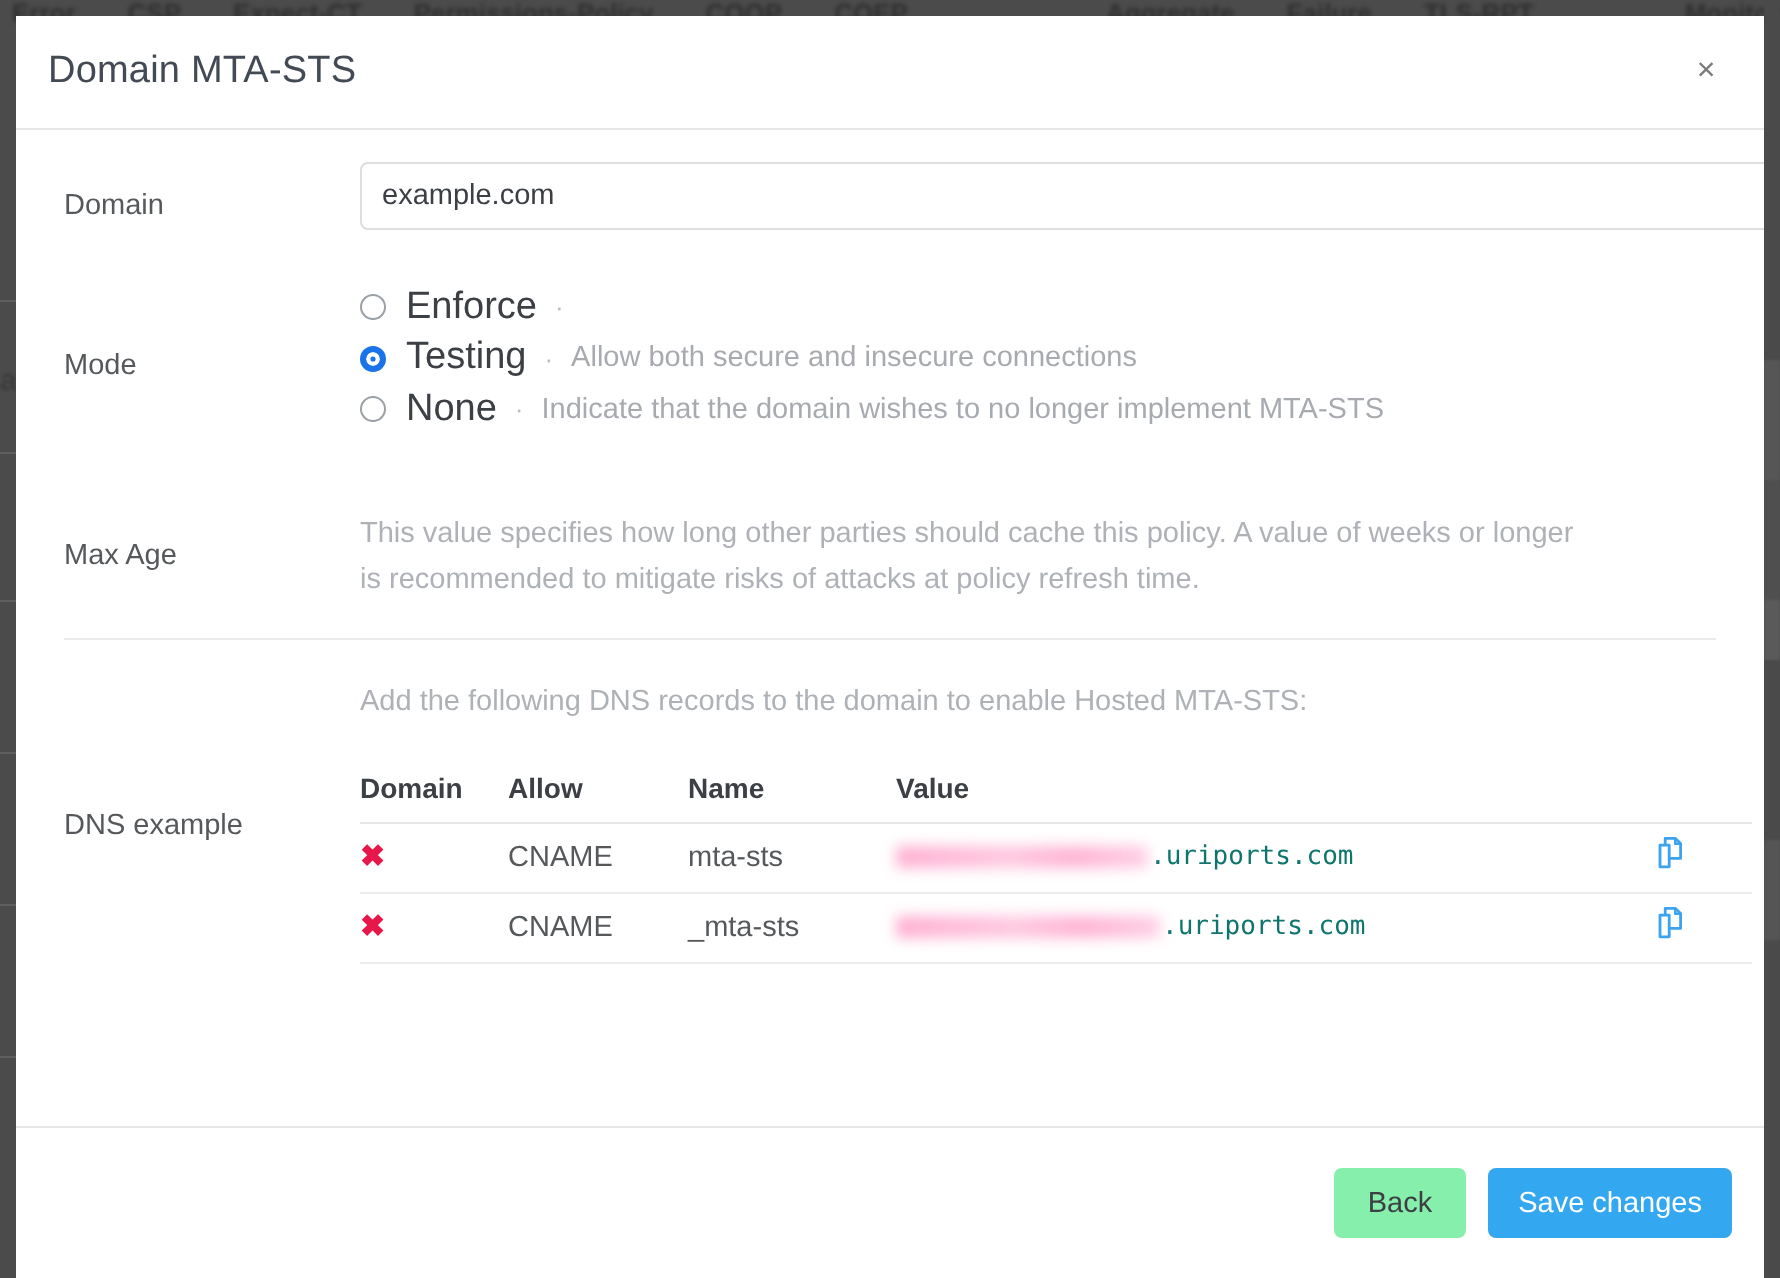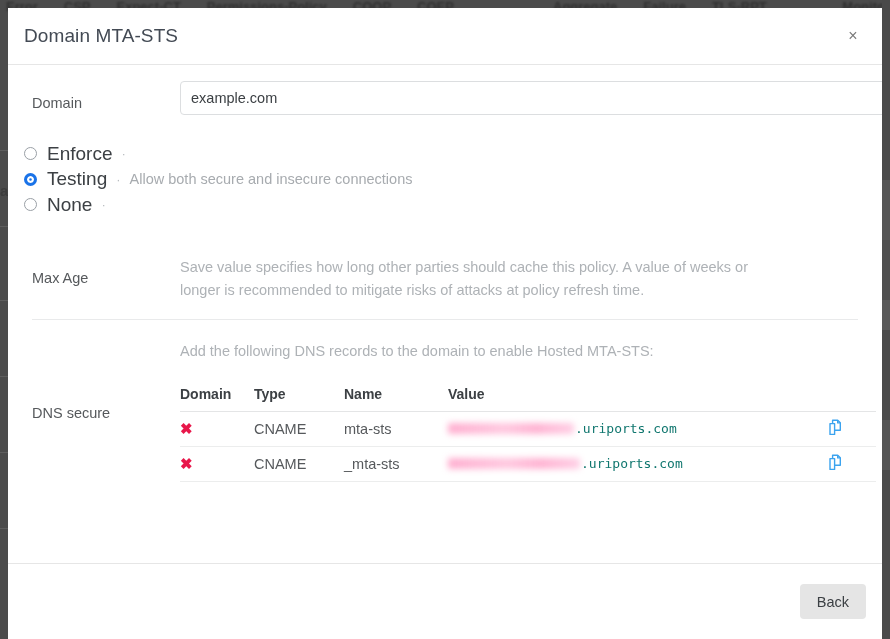--- a/index.html
+++ b/index.html
@@ -304,21 +304,21 @@
   }
   .btn {
     border: none;
     border-radius: 4px;
     font-size: 14.5px;
     font-family: "Liberation Sans", sans-serif;
     cursor: pointer;
     height: 35px;
     padding: 0 17px;
   }
-  .btn-back { background: #e5e5e5; color: #3c4044; }
+  .btn-back { background: #86efac; color: #3c4044; }
   .btn-save { background: #33a7ef; color: #ffffff; padding: 0 15px; }
 </style>
 </head>
 <body>
 
 <div class="backdrop">
   <div class="backdrop-nav">
     <span>Error</span>
     <span>CSP</span>
     <span>Expect-CT</span>
@@ -359,70 +359,72 @@
           <span class="chev">
             <svg viewBox="0 0 10 7" width="10" height="7">
                 <path d="M1 1.2 L5 5.2 L9 1.2" fill="none" stroke="#44484c" stroke-width="1.5" stroke-linecap="round" stroke-linejoin="round"></path>
               </svg>
           </span>
         </div>
       </div>
     </div>
 
     <div class="row" style="margin-top:24px">
+      <div class="row-label">Mode</div>
       <div class="row-field radio-group">
 
         <div class="radio-line">
           <span class="radio"></span>
           <span class="radio-name">Enforce</span>
           <span class="radio-dot">·</span>
         </div>
 
         <div class="radio-line">
           <span class="radio checked"></span>
           <span class="radio-name">Testing</span>
           <span class="radio-dot">·</span>
           <span class="radio-desc">Allow both secure and insecure connections</span>
         </div>
 
         <div class="radio-line">
           <span class="radio"></span>
           <span class="radio-name">None</span>
           <span class="radio-dot">·</span>
+          <span class="radio-desc">Indicate that the domain wishes to no longer implement MTA-STS</span>
         </div>
 
       </div>
     </div>
 
     <div class="row" style="margin-top:28px">
       <div class="row-label">Max Age</div>
       <div class="row-field">
-        <div class="help-text">Save value specifies how long other parties should cache this policy. A value of weeks or longer is recommended to mitigate risks of attacks at policy refresh time.</div>
+        <div class="help-text">This value specifies how long other parties should cache this policy. A value of weeks or longer is recommended to mitigate risks of attacks at policy refresh time.</div>
       </div>
     </div>
 
     <div class="divider"></div>
 
     <div class="row" style="margin-top:16px">
-      <div class="row-label">DNS secure</div>
+      <div class="row-label">DNS example</div>
       <div class="row-field">
         <div class="dns-intro">Add the following DNS records to the domain to enable Hosted MTA-STS:</div>
 
         <table class="dns">
           <colgroup>
             <col class="col-valid">
               <col class="col-type">
               <col class="col-name">
               <col class="col-value">
               <col class="col-copy">
           </colgroup>
           <thead>
             <tr>
               <th>Domain</th>
-              <th>Type</th>
+              <th>Allow</th>
               <th>Name</th>
               <th>Value</th>
               <th></th>
             </tr>
           </thead>
           <tbody>
             <tr>
               <td>
                 <span class="xmark">✖</span>
               </td>
@@ -468,15 +470,16 @@
             </tr>
           </tbody>
         </table>
       </div>
     </div>
 
   </div>
 
   <div class="modal-footer">
     <button class="btn btn-back">Back</button>
+    <button class="btn btn-save">Save changes</button>
   </div>
 
 </div>
 
 </body></html>

